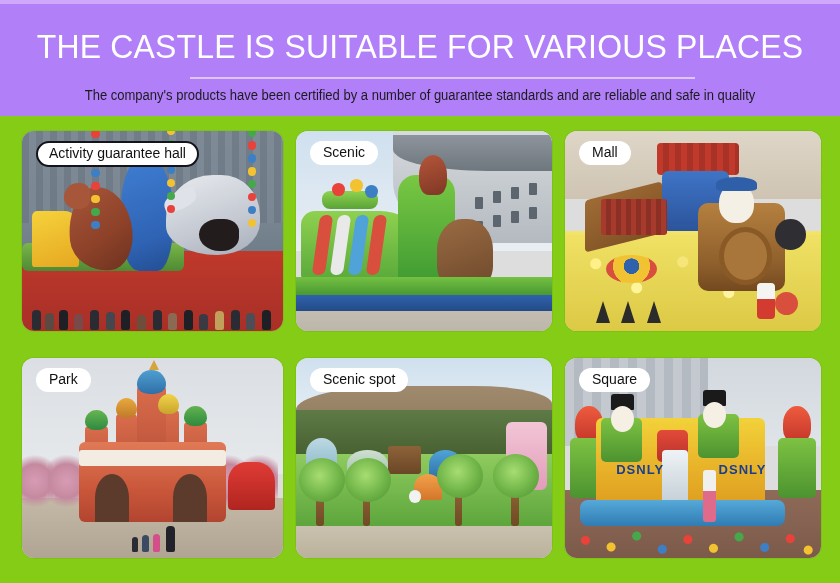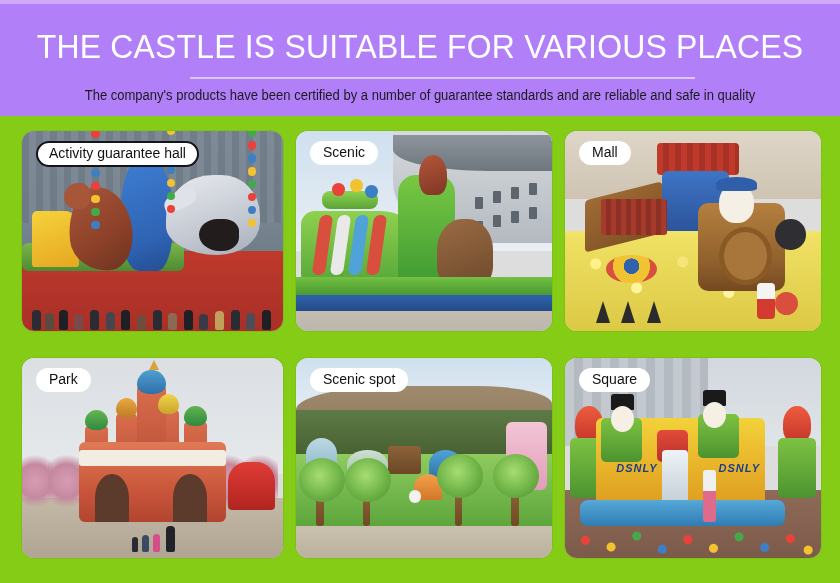--- a/index.html
+++ b/index.html
@@ -218,21 +218,21 @@
   .c6 .castle{position:absolute;left:12%;top:30%;width:66%;height:46%;
     background:linear-gradient(180deg,#f2d23a 0%,#e8b229 55%,#dc9b1f 100%);border-radius:6px;}
   .c6 .greenbit{position:absolute;background:linear-gradient(180deg,#7dc242,#4c9330);border-radius:5px;}
   .c6 .redbit{position:absolute;background:linear-gradient(180deg,#e24a3a,#b8312a);border-radius:5px;}
   .c6 .bluebase{position:absolute;left:6%;bottom:16%;width:80%;height:13%;
     background:linear-gradient(180deg,#56a9d8,#2f7cb4);border-radius:8px;}
   .c6 .clown{position:absolute;width:9%;height:13%;background:#f6efe4;border-radius:50%;}
   .c6 .hat{position:absolute;width:9%;height:8%;background:#1a1a1a;border-radius:3px 3px 1px 1px;}
   .c6 .flame{position:absolute;width:11%;height:18%;
     background:linear-gradient(180deg,#ee5b3e,#c5362a);border-radius:50% 50% 35% 35%;}
-  .c6 .logo{position:absolute;color:#1b3f8f;font-size:11px;font-weight:bold;letter-spacing:1px;font-style:italic;}
+  .c6 .logo{position:absolute;color:#1b3f8f;font-size:13px;font-weight:bold;letter-spacing:1px;}
   .c6 .balls{position:absolute;left:0;bottom:0;width:100%;height:22%;
     background:
       radial-gradient(circle at 8% 60%,#e8423a 0 4px,transparent 5px),
       radial-gradient(circle at 18% 75%,#f2c230 0 4px,transparent 5px),
       radial-gradient(circle at 28% 50%,#45a84a 0 4px,transparent 5px),
       radial-gradient(circle at 38% 80%,#3d7fc4 0 4px,transparent 5px),
       radial-gradient(circle at 48% 58%,#e8423a 0 4px,transparent 5px),
       radial-gradient(circle at 58% 78%,#f2c230 0 4px,transparent 5px),
       radial-gradient(circle at 68% 52%,#45a84a 0 4px,transparent 5px),
       radial-gradient(circle at 78% 76%,#3d7fc4 0 4px,transparent 5px),

